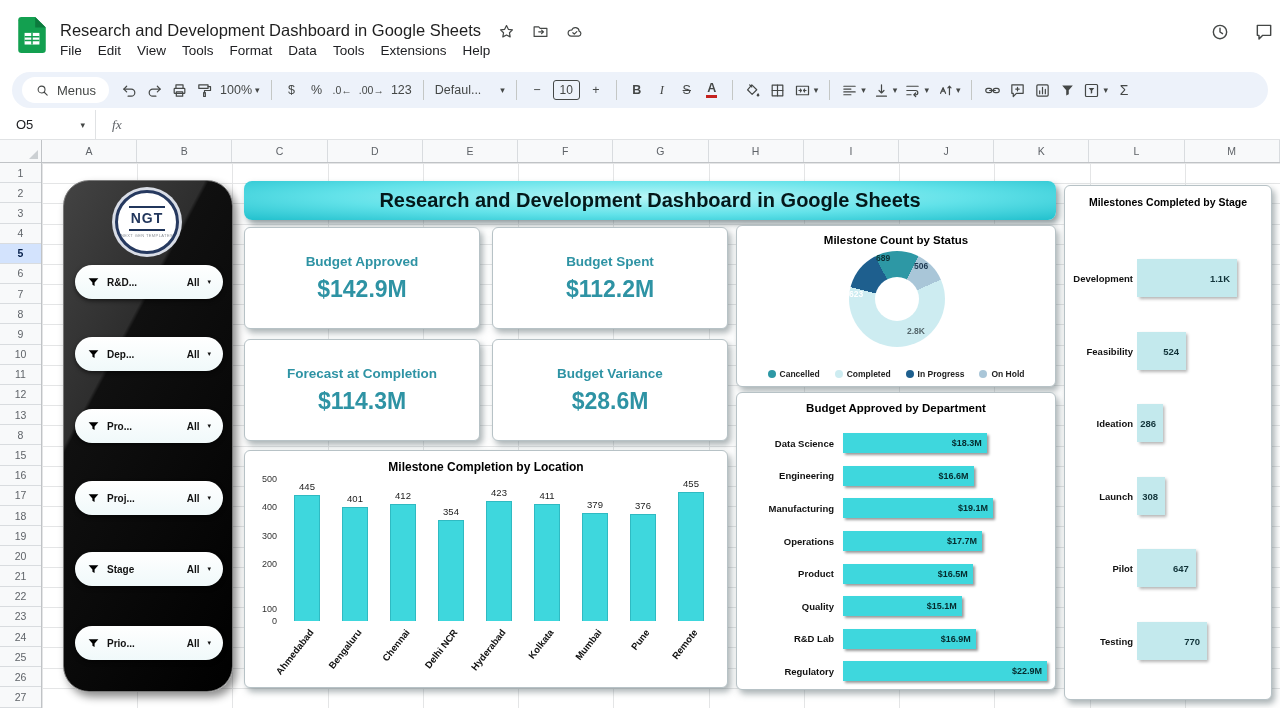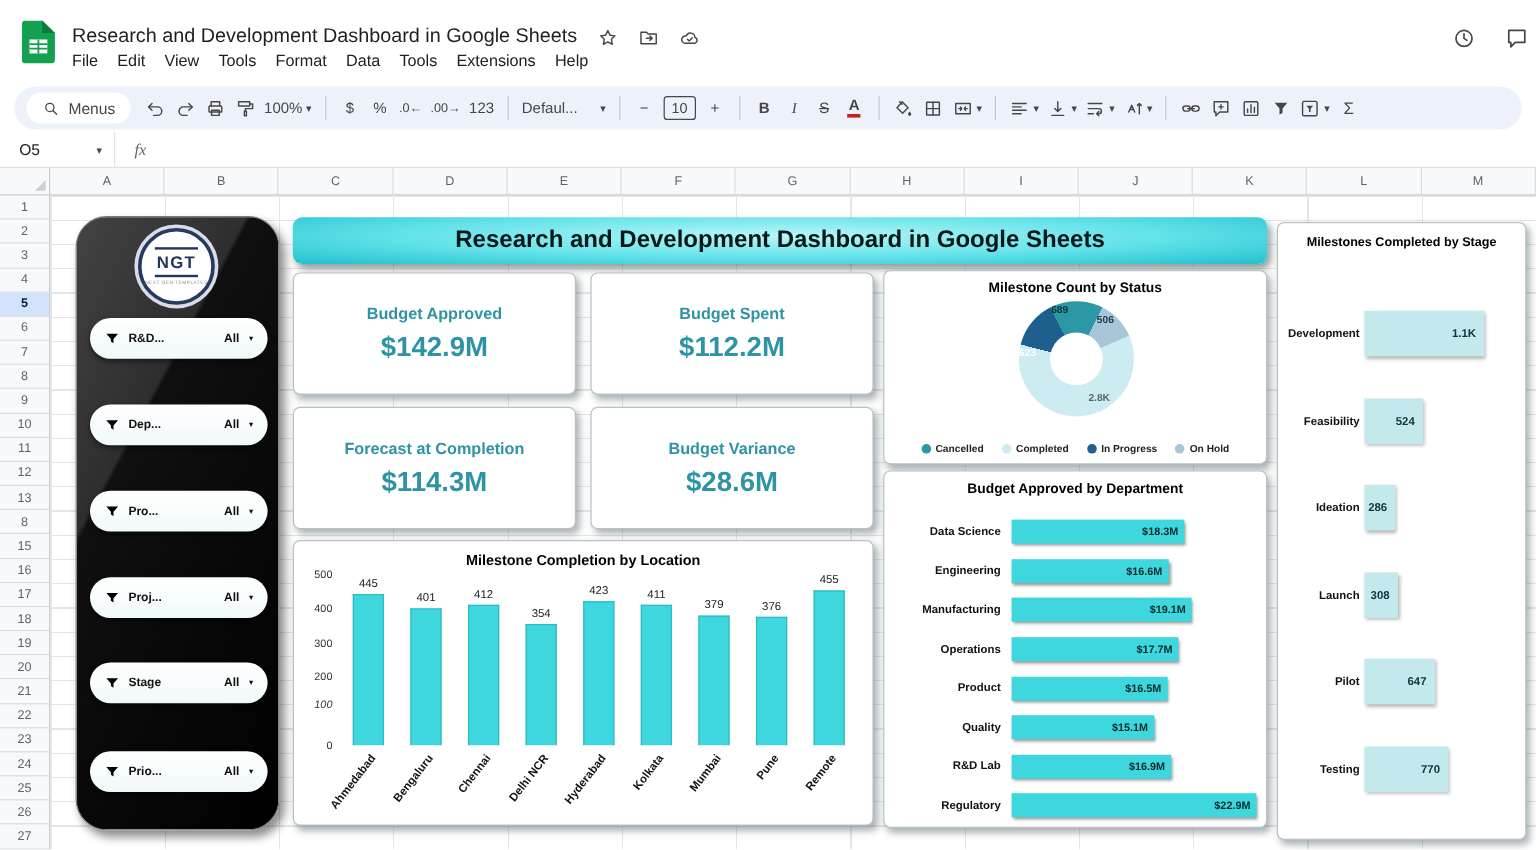--- a/index.html
+++ b/index.html
@@ -519,21 +519,21 @@
       <div class="kpi-card">
         <div class="kpi-label">Budget Variance</div>
         <div class="kpi-value">$28.6M</div>
       </div>
     </div>
 
   <div class="card loc-card">
     <div class="chart-title">Milestone Completion by Location</div>
     <div class="loc-plot">
         <div class="ytick" style="top: 165px;">0</div>
-        <div class="ytick" style="top: 131px; font-style: italic;">100</div>
+        <div class="ytick" style="top: 153px;">100</div>
         <div class="ytick" style="top: 108.2px;">200</div>
         <div class="ytick" style="top: 79.8px;">300</div>
         <div class="ytick" style="top: 51.4px;">400</div>
         <div class="ytick" style="top: 23px;">500</div>
         <div class="loc-bar" style="left: 49px; top: 43.62px; height: 126.38px; width: 26px; background: rgb(62, 215, 221);"></div>
         <div class="loc-val" style="left: 38px; top: 29.62px; width: 48px;">445</div>
         <div class="loc-xlabel" style="left: -2px; top: 176px;">Ahmedabad</div>
         <div class="loc-bar" style="left: 97px; top: 56.116px; height: 113.884px; width: 26px; background: rgb(62, 215, 221);"></div>
         <div class="loc-val" style="left: 86px; top: 42.116px; width: 48px;">401</div>
         <div class="loc-xlabel" style="left: 46px; top: 176px;">Bengaluru</div>

